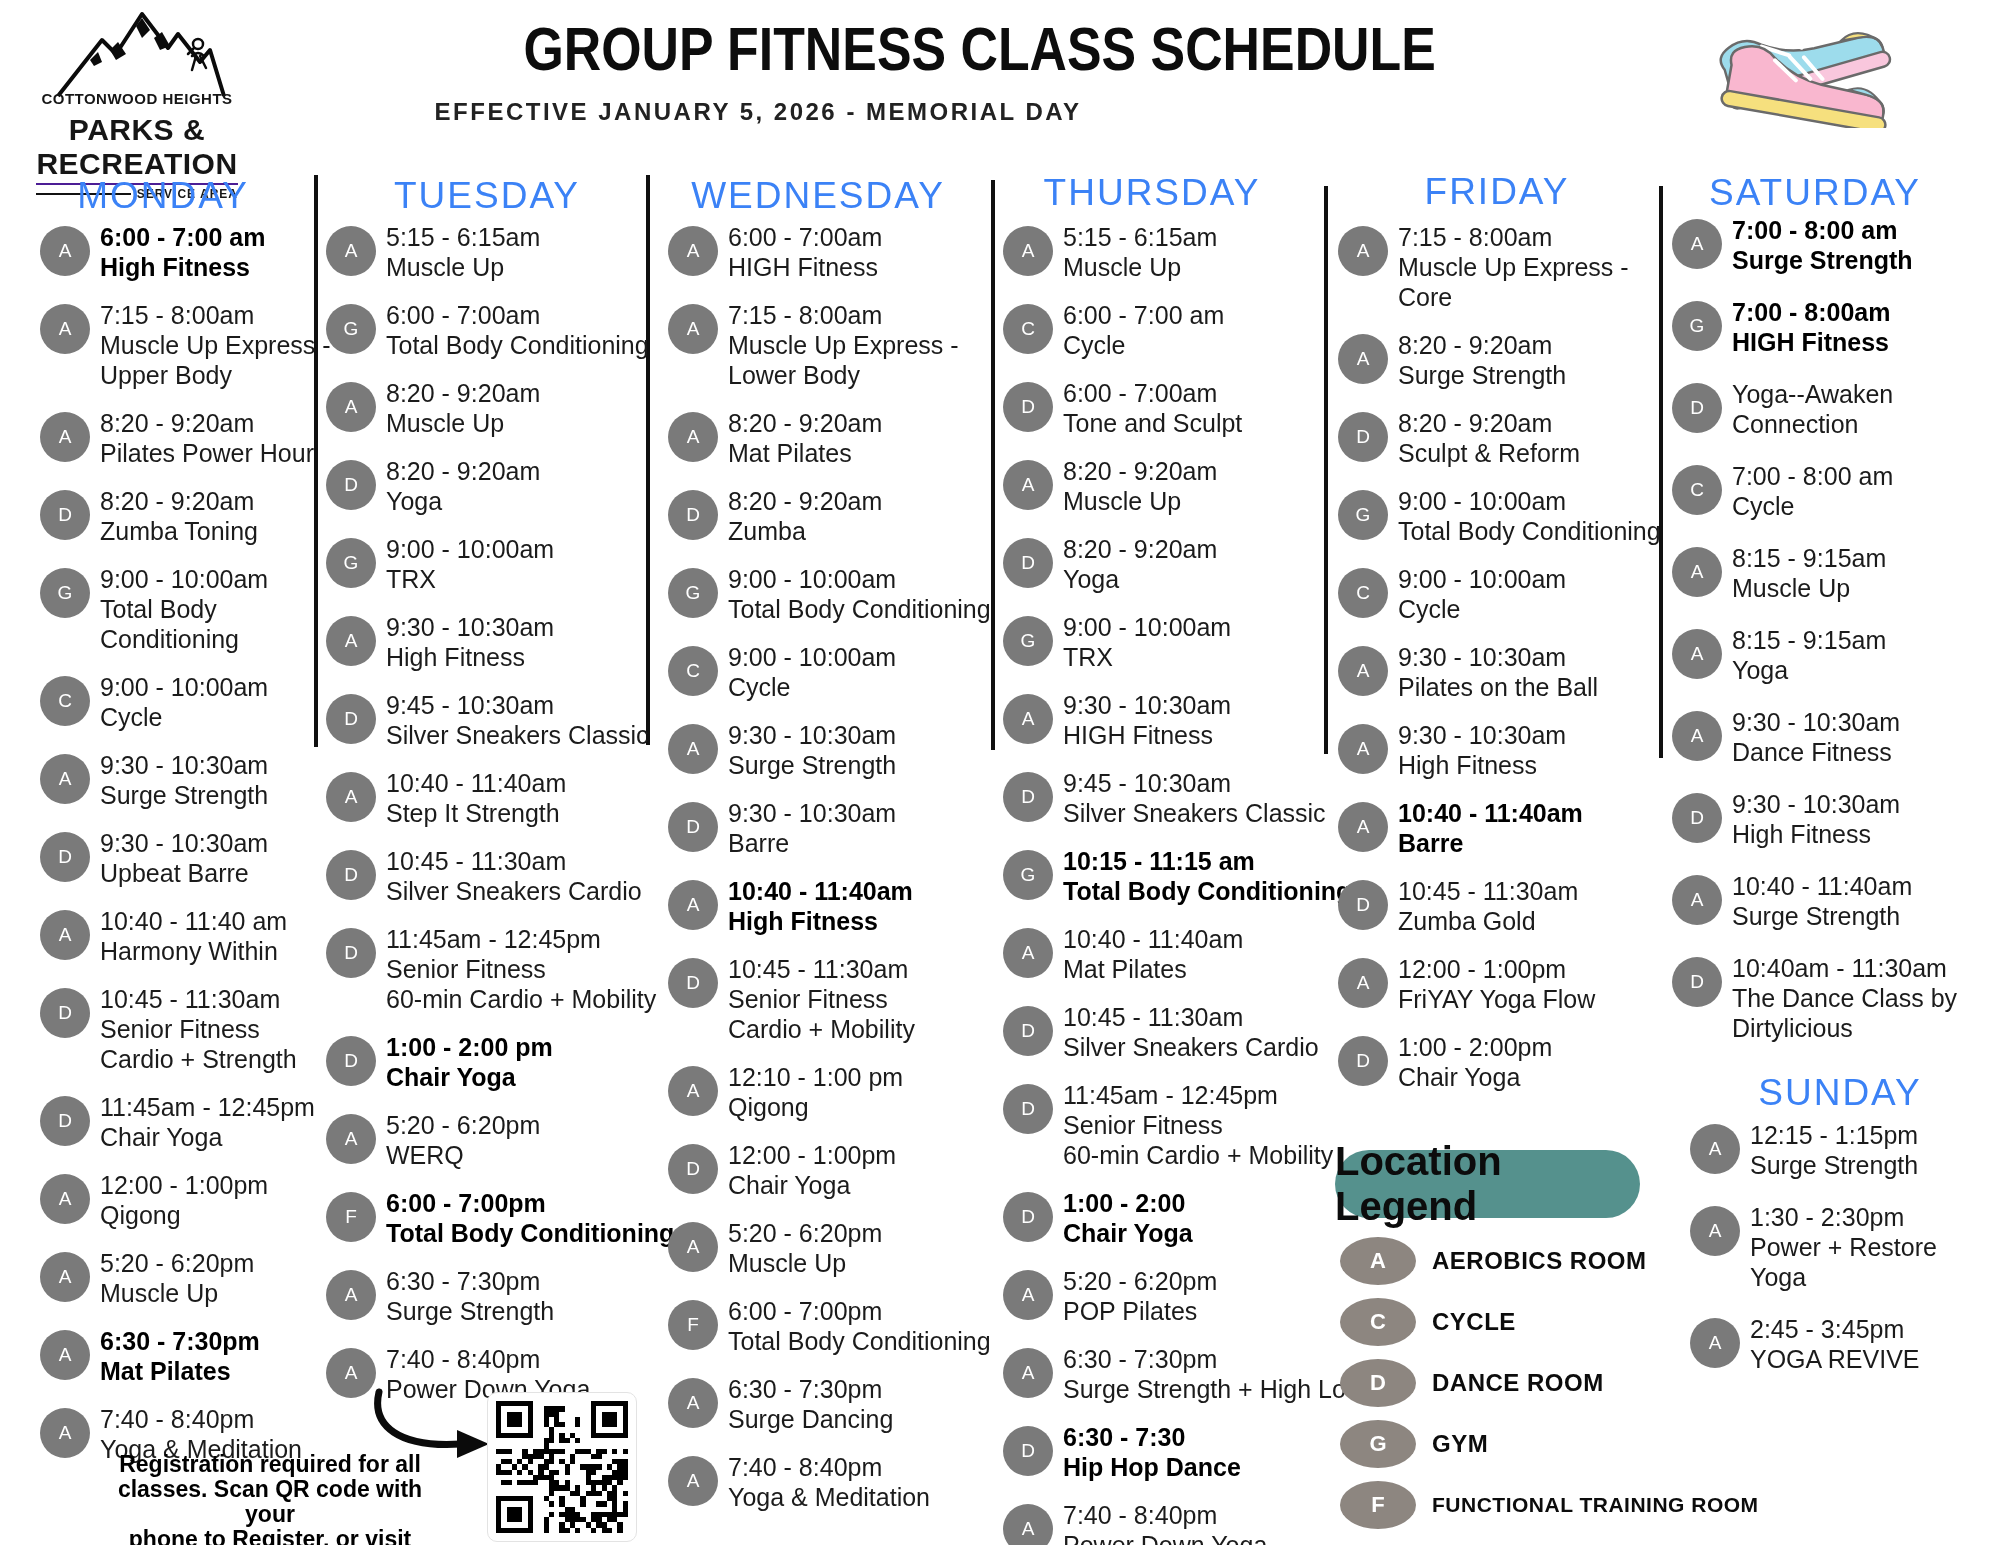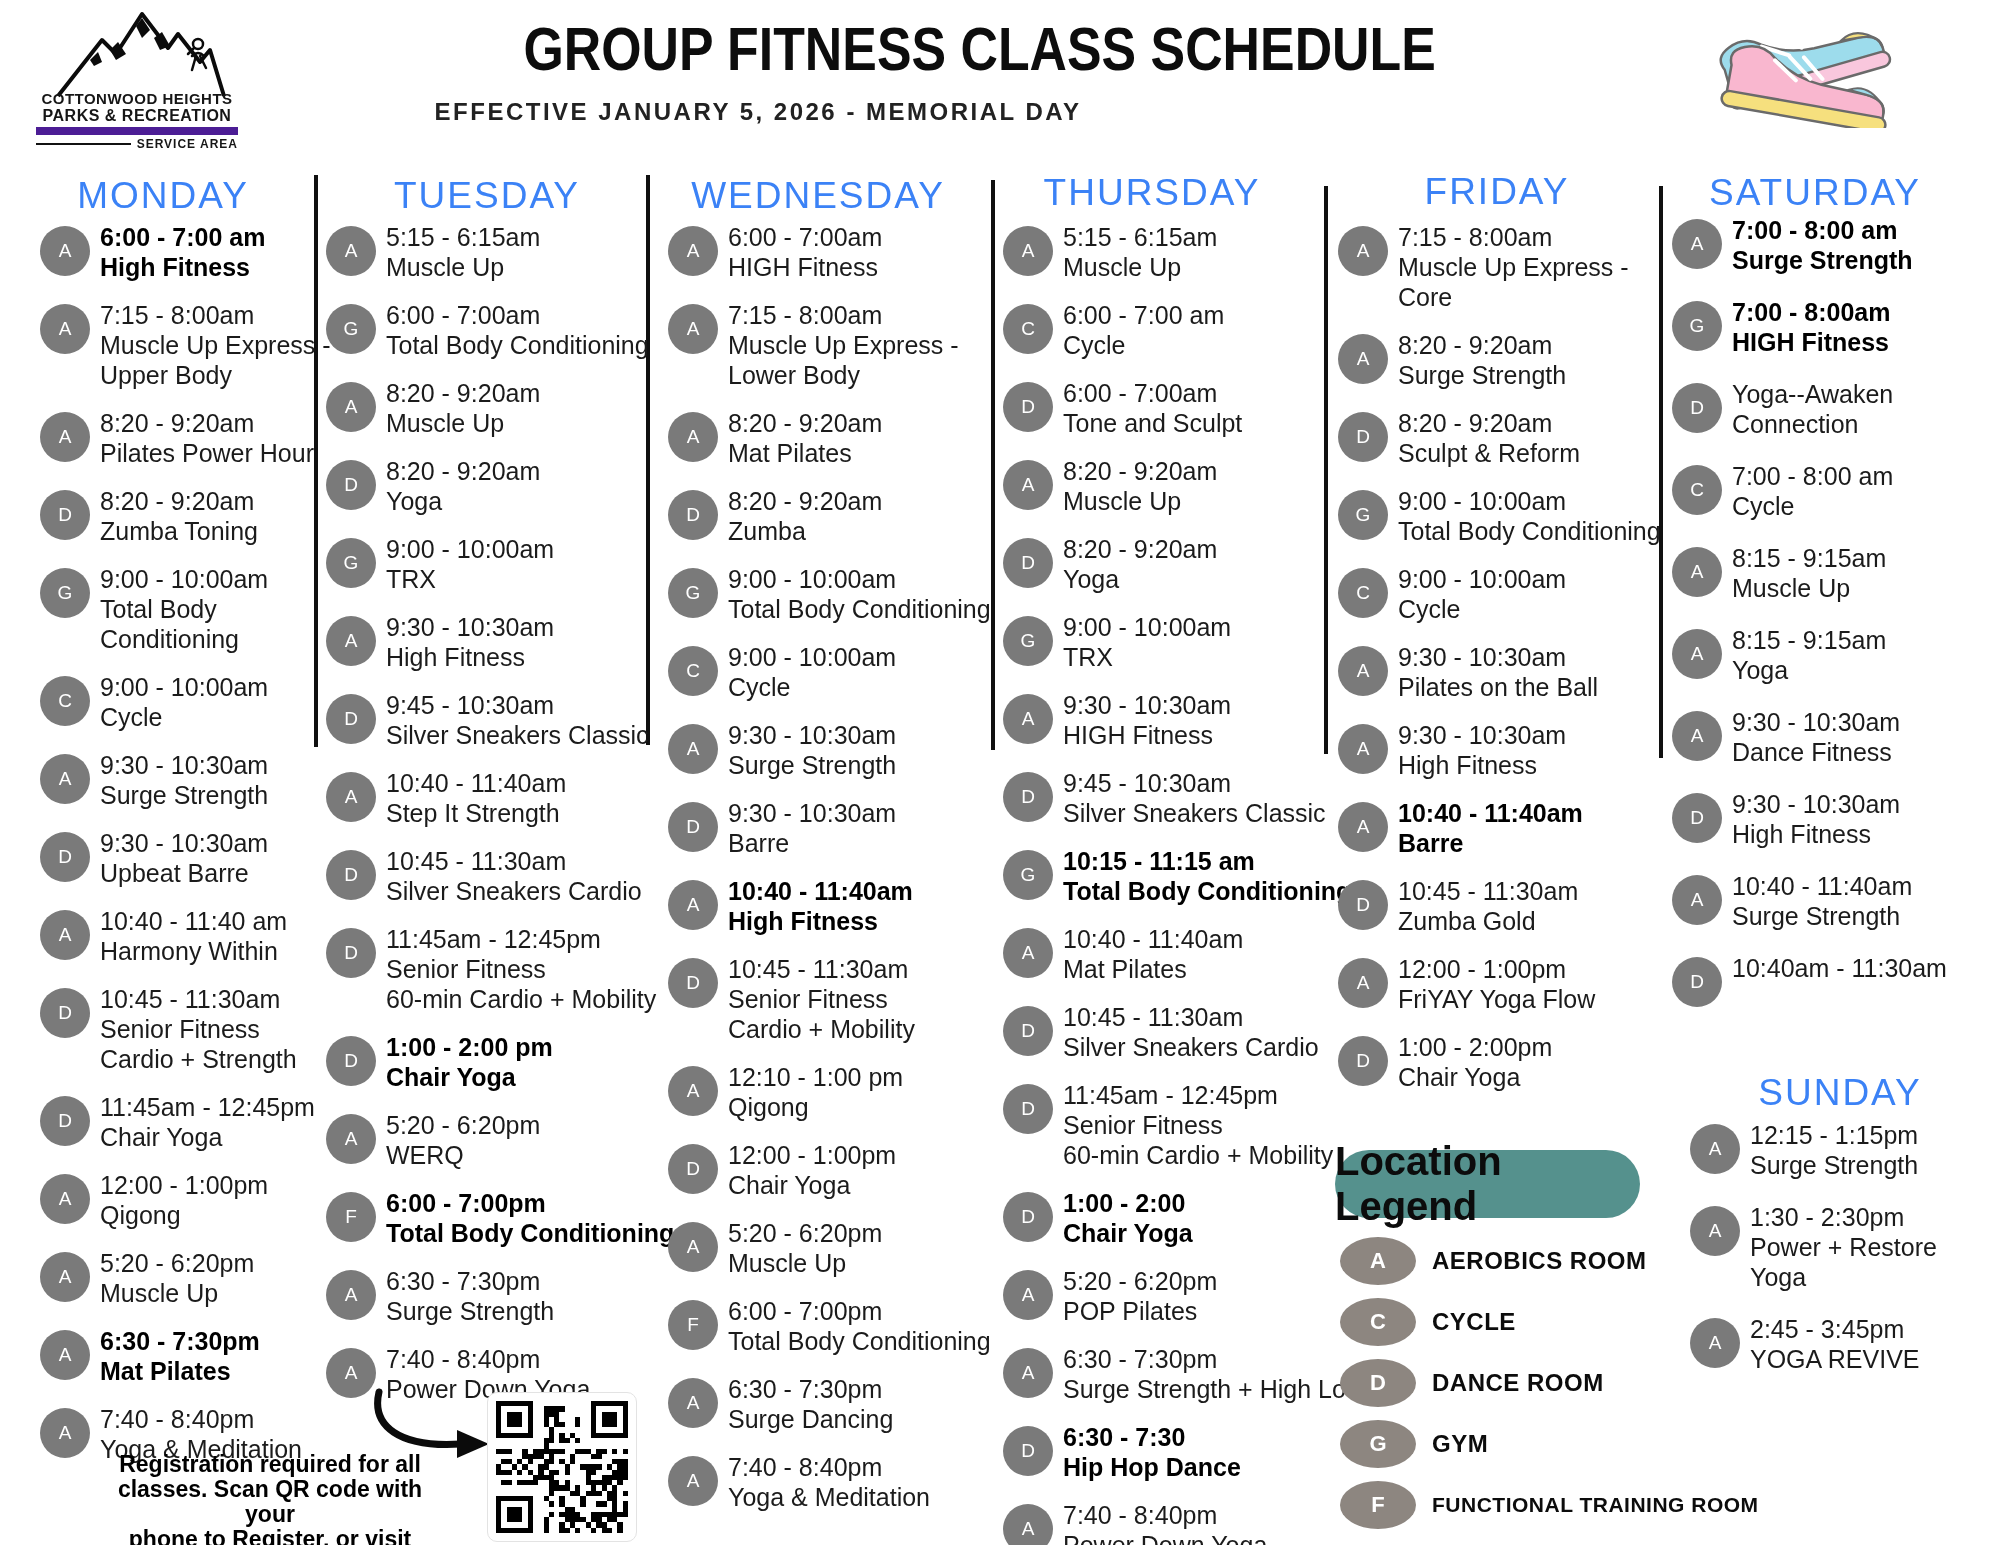--- a/index.html
+++ b/index.html
@@ -8,21 +8,21 @@
   .abs{position:absolute;}
   
   .title-wrap{position:absolute;left:0;top:14px;width:1516px;text-align:right;}
   .page-title{display:inline-block;font-size:61px;font-weight:700;letter-spacing:0px;
               transform:scaleX(.85);white-space:nowrap;color:#0d0d0d;}
   .subtitle-wrap{position:absolute;left:0;top:98px;width:1516px;text-align:center;}
   .page-subtitle{display:inline-block;font-size:24px;font-weight:700;letter-spacing:2.5px;color:#222;}
   
   .logo-box{position:absolute;left:36px;top:90px;width:202px;text-align:center;}
   .logo-l1{font-size:15px;font-weight:700;letter-spacing:.5px;}
-  .logo-l2{font-size:16px;font-weight:700;letter-spacing:.5px;margin-top:0;border-bottom:8px solid #4c1d95;padding-bottom:2px;}
+  .logo-l2{font-size:30px;font-weight:700;letter-spacing:.5px;margin-top:6px;border-bottom:2px solid #4c1d95;padding-bottom:2px;}
   .logo-l3row{display:flex;align-items:center;justify-content:flex-end;margin-top:2px;}
   .logo-rule{flex:1;height:2px;background:#111;margin-right:6px;}
   .logo-l3{font-size:12px;font-weight:700;letter-spacing:1px;}
   
   .day-header{position:absolute;transform:translateX(-50%);font-size:37px;font-weight:400;
               letter-spacing:2px;white-space:pre;color:#3b82f6;}
   .day-col{position:absolute;width:330px;}
   .entry{display:flex;gap:10px;align-items:flex-start;}
   .badge{flex:0 0 auto;width:50px;height:50px;border-radius:50%;background:#7a7a7a;color:#fff;
          display:flex;align-items:center;justify-content:center;font-size:19px;margin-top:4px;}
@@ -700,20 +700,22 @@
         <span class="badge">A</span>
         <div class="etext">
           <div class="etime">10:40 - 11:40am</div>
           <div class="etitle">Surge Strength</div>
         </div>
       </div>
       <div class="entry" style="margin-bottom: 22px;">
         <span class="badge">D</span>
         <div class="etext">
           <div class="etime">10:40am - 11:30am</div>
+          <div class="etitle">The Dance Class by
+Dirtylicious</div>
         </div>
       </div>
     </div>
     <div class="day-header" style="left: 1840px; top: 1072px;">SUNDAY</div>
     <div class="day-col" style="left: 1690px; top: 1120px;">
       <div class="entry" style="margin-bottom: 22px;">
         <span class="badge">A</span>
         <div class="etext">
           <div class="etime">12:15 - 1:15pm</div>
           <div class="etitle">Surge Strength</div>

